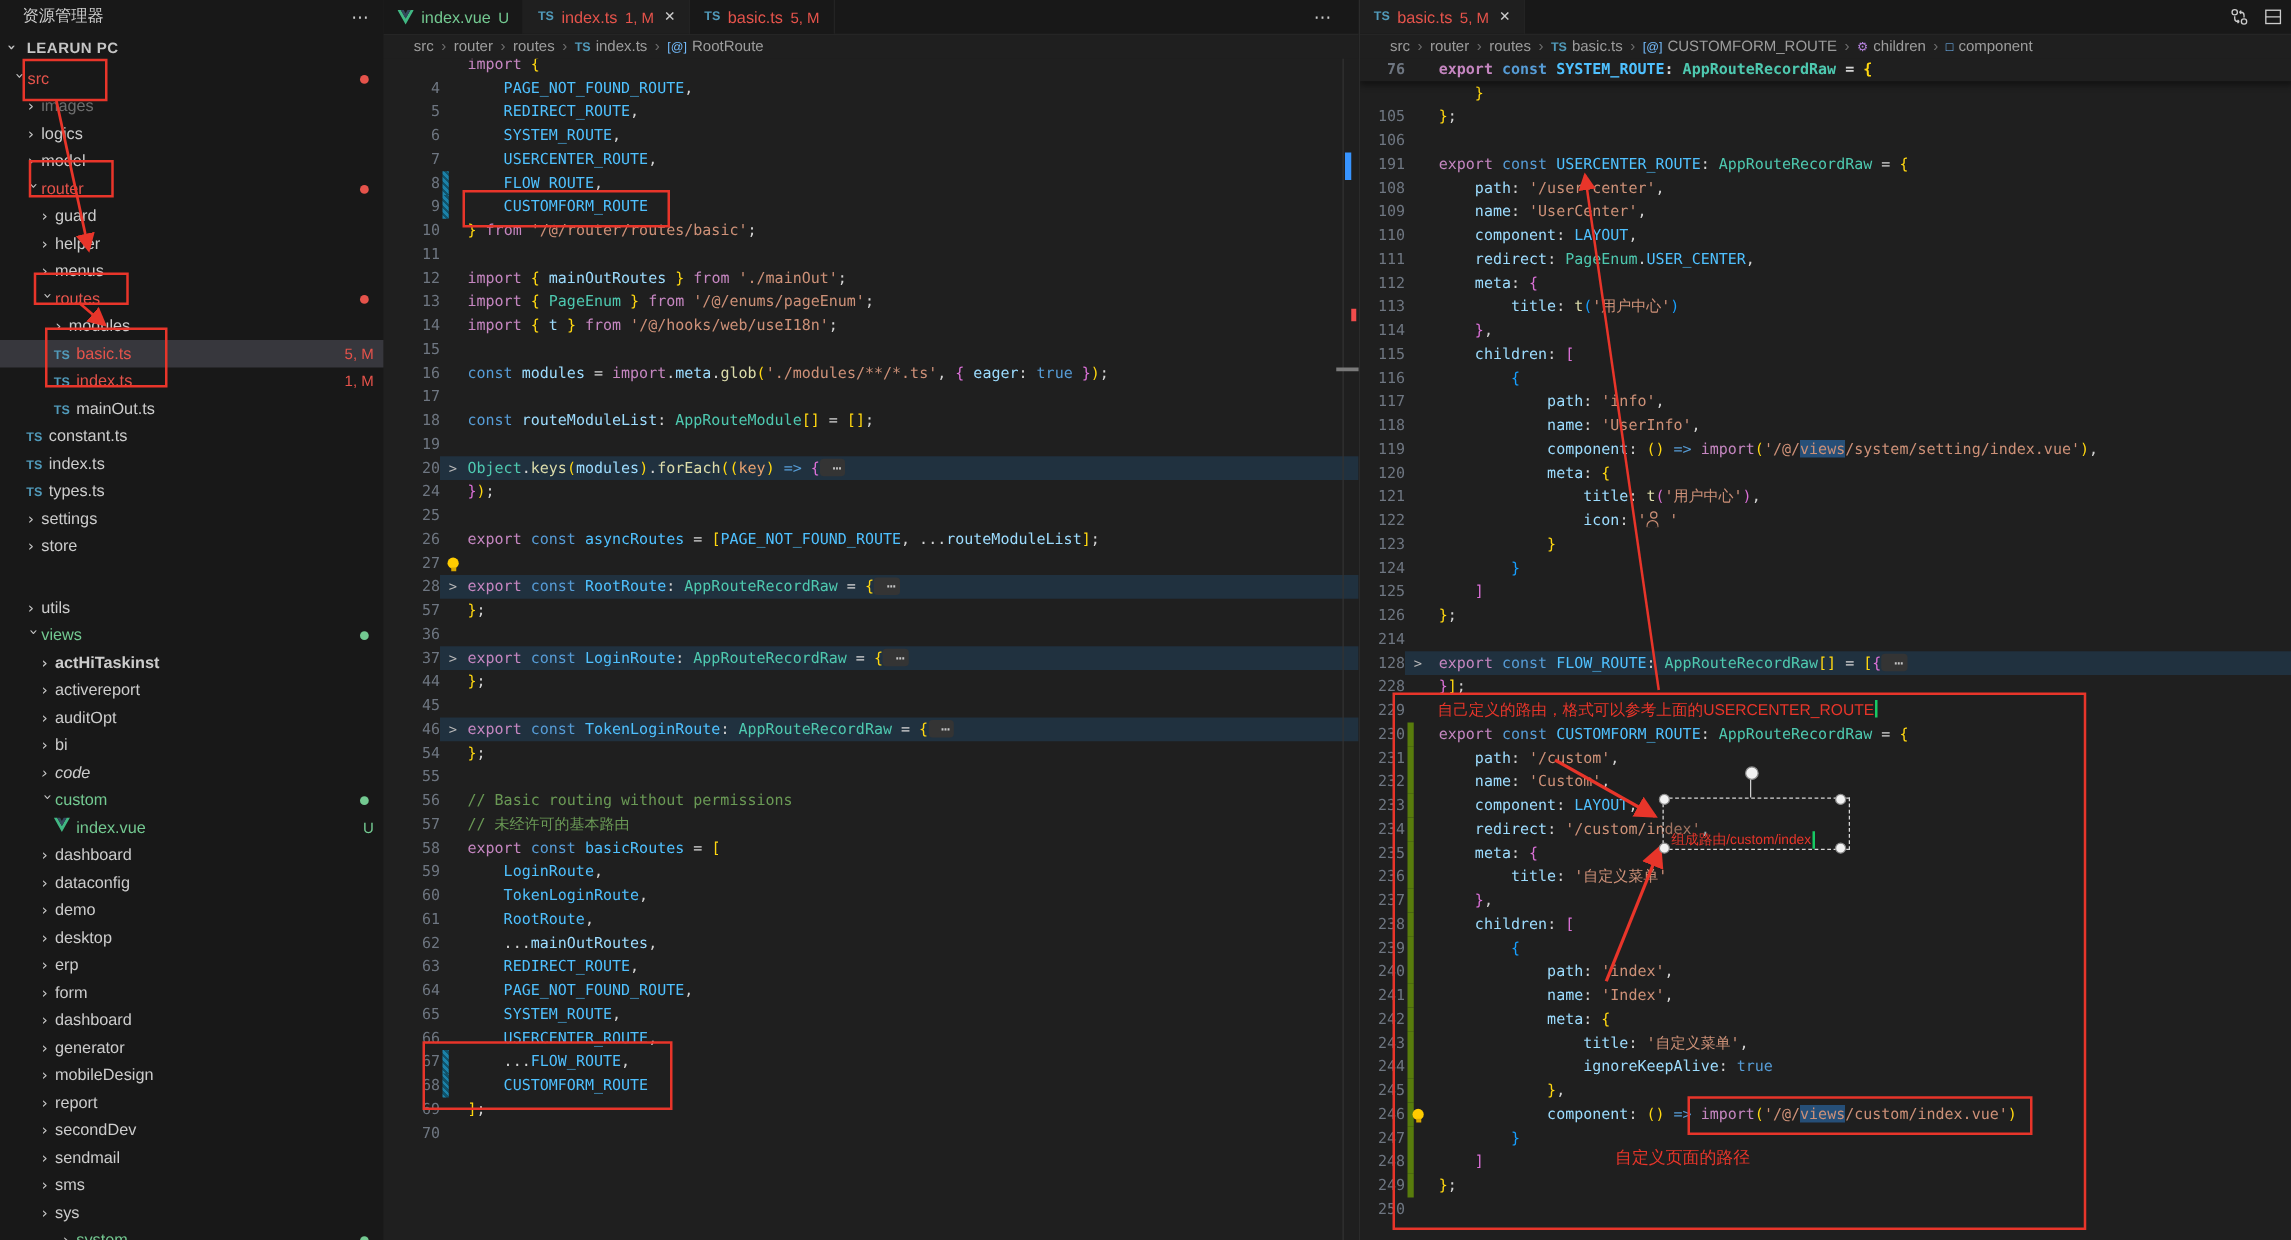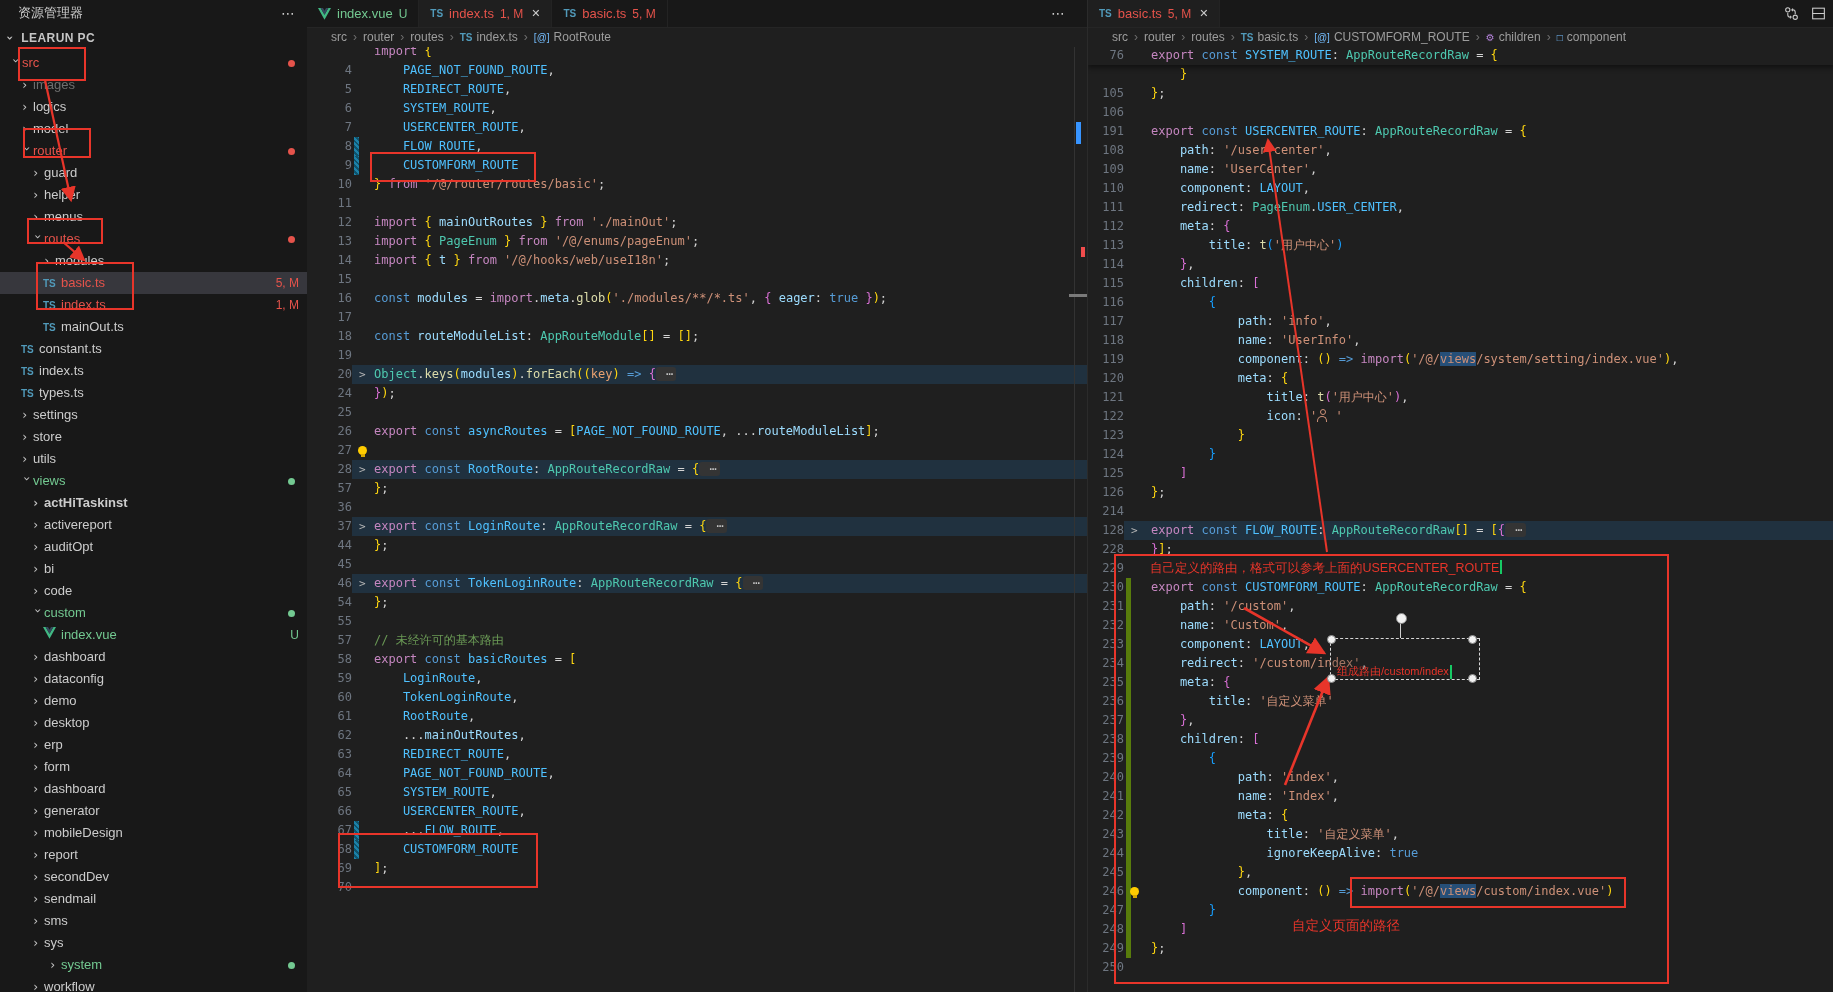--- a/index.html
+++ b/index.html
@@ -53,21 +53,21 @@
   #rightgroup .row .ln{flex:0 0 36px;}
   .row .wrap{flex:1;position:relative;padding-left:22px;white-space:pre;}
   #rightgroup .row .wrap{padding-left:27px;}
   .row.hl .wrap{background:#20313f;}
   .gbar{position:absolute;left:2px;top:0;width:5px;height:19px;}
   .gbar.mod{background:repeating-linear-gradient(45deg,#1b81a8 0 2px,#10536b 2px 4px);}
   .gbar.add{background:#587c0c;}
   .fchev{position:absolute;left:7px;top:0;color:#b8b8b8;font-size:11px;cursor:pointer;font-family:"DejaVu Sans Mono",monospace;}
   .bulb{position:absolute;left:6px;top:5px;width:9px;height:9px;background:#fc0;border-radius:50%;}
   .bulb::after{content:"";position:absolute;left:2.5px;top:8px;width:4px;height:3px;background:#d9a800;}
-  .sticky{position:relative;z-index:2;background:#1f1f1f;box-shadow:0 3px 5px rgba(0,0,0,.45);}
+  .sticky{position:relative;z-index:2;background:#1f1f1f;box-shadow:0 3px 5px rgba(0,0,0,.45);font-weight:bold;}
   
   .k{color:#c586c0;} .v{color:#9cdcfe;} .c{color:#4fc1ff;margin-top:27px;} .t{color:#4ec9b0;} .s{color:#ce9178;}
   .f{color:#dcdcaa;} .n{color:#569cd6;} .p{color:#d4d4d4;} .g{color:#6a9955;} .a{color:#e8a16f;}
   .y{color:#ffd710;} .m{color:#da70d6;} .b{color:#179fff;}
   .d{color:#c5c5c5;background:#343434;border-radius:3px;padding:0 3px;}
   .ss{color:#ce9178;background:#264f78;}
   .pi{display:inline-block;width:11px;height:13px;position:relative;vertical-align:-2px;}
   .pi::before{content:"";position:absolute;left:3px;top:0;width:4px;height:4px;border:1.5px solid #ce9178;border-radius:50%;}
   .pi::after{content:"";position:absolute;left:0;top:7px;width:8px;height:5px;border:1.5px solid #ce9178;border-bottom:none;border-radius:5px 5px 0 0;}
   
@@ -112,27 +112,27 @@
         <div class="titem err" style="padding-left: 32px;"><span class="chev exp">›</span><span class="lbl">routes</span><span class="tdot err"></span></div>
         <div class="titem" style="padding-left: 43px;"><span class="chev">›</span><span class="lbl">modules</span></div>
         <div class="titem err sel" style="padding-left: 43px;"><span class="ticon">TS</span><span class="lbl">basic.ts</span><span class="tbadge">5, M</span></div>
         <div class="titem err" style="padding-left: 43px;"><span class="ticon">TS</span><span class="lbl">index.ts</span><span class="tbadge">1, M</span></div>
         <div class="titem" style="padding-left: 43px;"><span class="ticon">TS</span><span class="lbl">mainOut.ts</span></div>
         <div class="titem" style="padding-left: 21px;"><span class="ticon">TS</span><span class="lbl">constant.ts</span></div>
         <div class="titem" style="padding-left: 21px;"><span class="ticon">TS</span><span class="lbl">index.ts</span></div>
         <div class="titem" style="padding-left: 21px;"><span class="ticon">TS</span><span class="lbl">types.ts</span></div>
         <div class="titem" style="padding-left: 21px;"><span class="chev">›</span><span class="lbl">settings</span></div>
         <div class="titem" style="padding-left: 21px;"><span class="chev">›</span><span class="lbl">store</span></div>
-        <div class="titem" style="padding-left: 21px;"><span class="chev">›</span><span class="lbl">utils</span></div>
+        <div class="titem" style="padding-left: 21px; margin-top: 27px;"><span class="chev">›</span><span class="lbl">utils</span></div>
         <div class="titem add" style="padding-left: 21px;"><span class="chev exp">›</span><span class="lbl">views</span><span class="tdot add"></span></div>
         <div class="titem" style="padding-left: 32px; font-weight: bold;"><span class="chev">›</span><span class="lbl">actHiTaskinst</span></div>
         <div class="titem" style="padding-left: 32px;"><span class="chev">›</span><span class="lbl">activereport</span></div>
         <div class="titem" style="padding-left: 32px;"><span class="chev">›</span><span class="lbl">auditOpt</span></div>
         <div class="titem" style="padding-left: 32px;"><span class="chev">›</span><span class="lbl">bi</span></div>
-        <div class="titem" style="padding-left: 32px;"><span class="chev">›</span><span class="lbl">code</span></div>
+        <div class="titem" style="padding-left: 32px; font-style: italic;"><span class="chev">›</span><span class="lbl">code</span></div>
         <div class="titem add" style="padding-left: 32px;"><span class="chev exp">›</span><span class="lbl">custom</span><span class="tdot add"></span></div>
         <div class="titem add" style="padding-left: 43px;"><span style="display: inline-block; width: 18px;"><svg width="13" height="12" viewBox="0 0 24 22">
               <path d="M0 0h4.8L12 12.4 19.2 0H24L12 21.5z" fill="#41b883"></path>
               <path d="M4.8 0h4.4L12 5l2.8-5h4.4L12 12.4z" fill="#34495e"></path>
             </svg></span><span class="lbl">index.vue</span><span class="tbadge">U</span></div>
         <div class="titem" style="padding-left: 32px;"><span class="chev">›</span><span class="lbl">dashboard</span></div>
         <div class="titem" style="padding-left: 32px;"><span class="chev">›</span><span class="lbl">dataconfig</span></div>
         <div class="titem" style="padding-left: 32px;"><span class="chev">›</span><span class="lbl">demo</span></div>
         <div class="titem" style="padding-left: 32px;"><span class="chev">›</span><span class="lbl">desktop</span></div>
         <div class="titem" style="padding-left: 32px;"><span class="chev">›</span><span class="lbl">erp</span></div>
@@ -293,20 +293,24 @@
         </div>
         <div class="row">
           <span class="ln">54</span>
           <span class="wrap"><span class="y">}</span><span class="p">;</span></span>
         </div>
         <div class="row">
           <span class="ln">55</span>
           <span class="wrap"></span>
         </div>
         <div class="row">
+          <span class="ln">56</span>
+          <span class="wrap"><span class="g">// Basic routing without permissions</span></span>
+        </div>
+        <div class="row">
           <span class="ln">57</span>
           <span class="wrap"><span class="g">// 未经许可的基本路由</span></span>
         </div>
         <div class="row">
           <span class="ln">58</span>
           <span class="wrap"><span class="k">export </span><span class="n">const </span><span class="c">basicRoutes</span><span class="p"> = </span><span class="y">[</span></span>
         </div>
         <div class="row">
           <span class="ln">59</span>
           <span class="wrap"><span class="c">    LoginRoute</span><span class="p">,</span></span>

